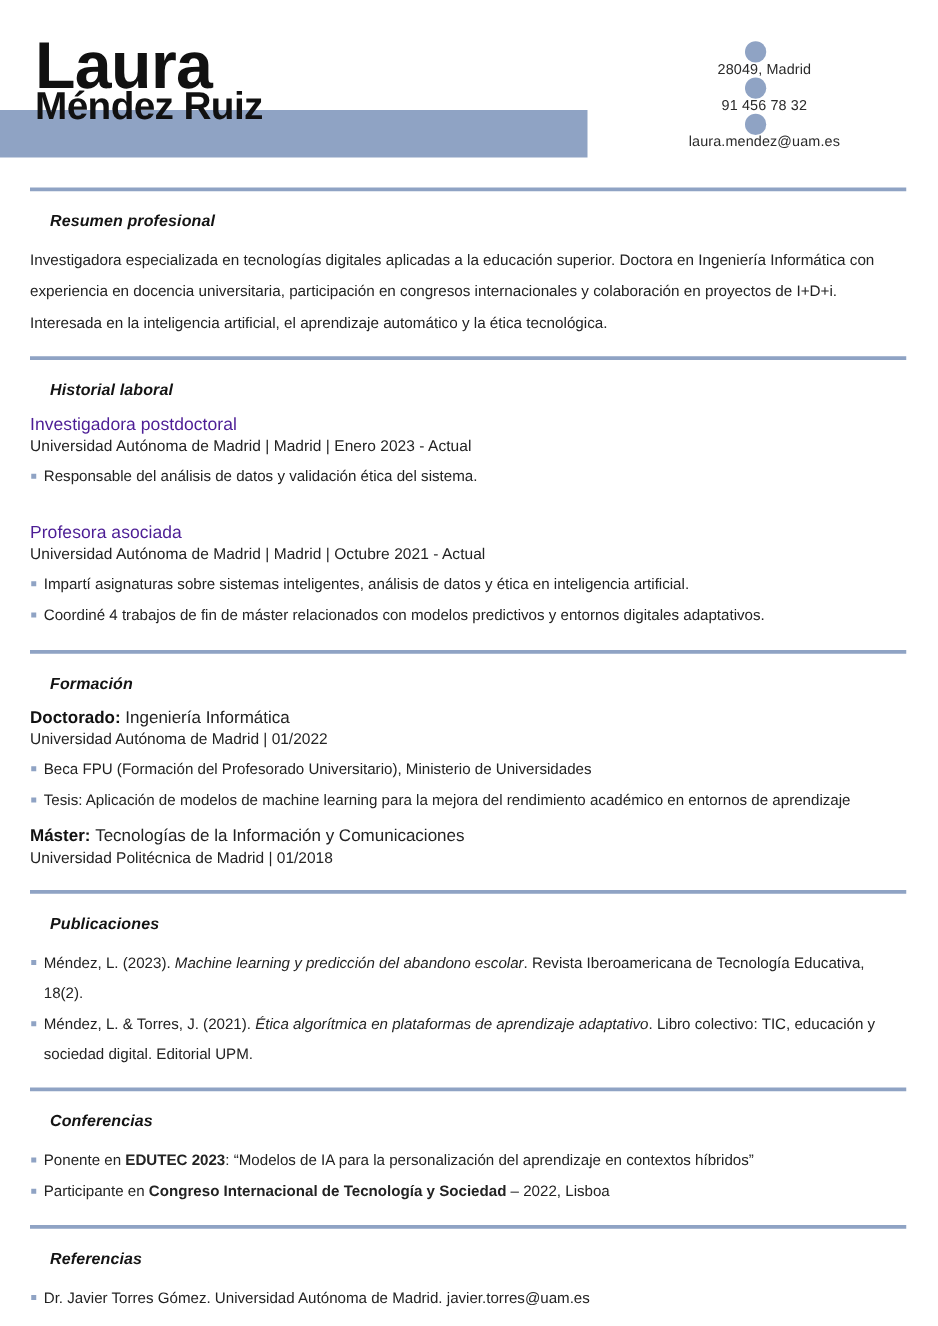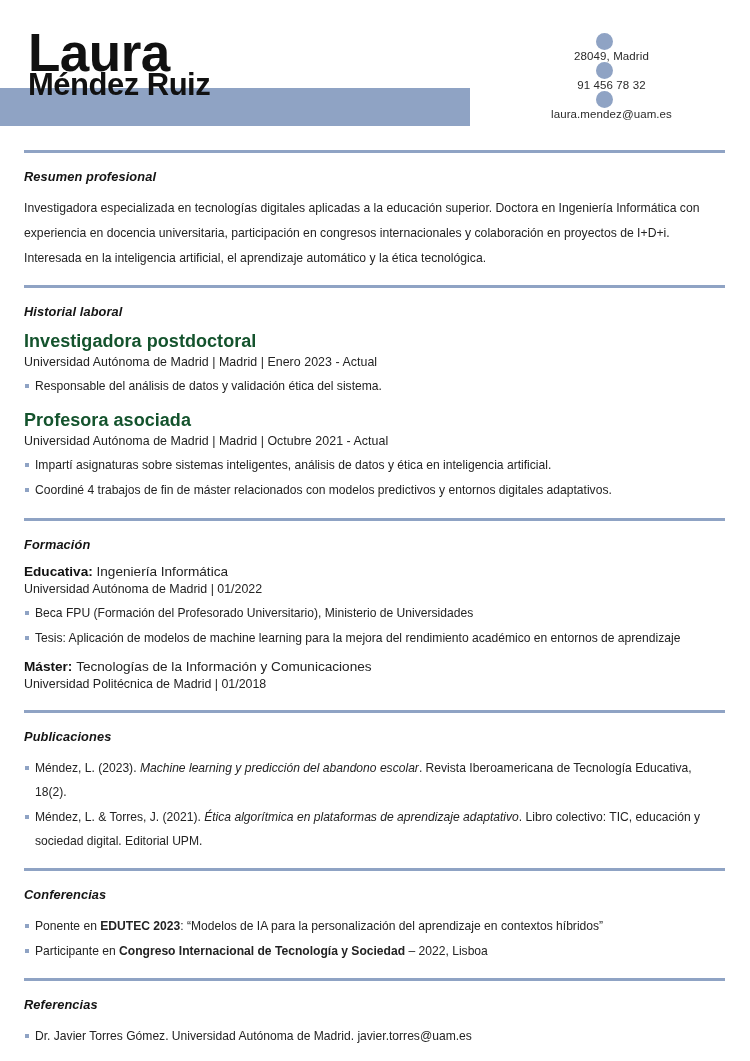--- a/index.html
+++ b/index.html
@@ -87,34 +87,34 @@
     margin: 0 25px 0 24px;
   }
 
   
   .section { padding: 0 25px 0 24px; }
   .section-title {
     font-size: 12.8px;
     font-weight: 700;
     font-style: italic;
     color: #141414;
-    margin: 16px 0 12px 0;
+    margin: 16px 0 12px 16px;
     letter-spacing: 0.1px;
   }
   .body-text {
     font-size: 12.2px;
     line-height: 25px;
     color: #232323;
     margin: 0;
   }
   .entry { margin-bottom: 2px; }
   .entry-title {
-    font-size: 18px;
-    font-weight: 700;
-    color: #14532d;
+    font-size: 14px;
+    font-weight: 400;
+    color: #4c1d95;
     margin: 0 0 3px 0;
     letter-spacing: 0.05px;
   }
   .entry-sub {
     font-size: 12.4px;
     color: #232323;
     margin: 0 0 5px 0;
     letter-spacing: 0.05px;
   }
   .edu-title {
@@ -198,38 +198,38 @@
     <div class="section-title">Historial laboral</div>
 
     <div class="entry">
       <div class="entry-title">Investigadora postdoctoral</div>
       <div class="entry-sub">Universidad Autónoma de Madrid | Madrid | Enero 2023 - Actual</div>
       <ul class="bullets">
         <li>Responsable del análisis de datos y validación ética del sistema.</li>
       </ul>
     </div>
 
-    <div class="entry" style="margin-top:12px;">
+    <div class="entry" style="margin-top:24px;">
       <div class="entry-title">Profesora asociada</div>
       <div class="entry-sub">Universidad Autónoma de Madrid | Madrid | Octubre 2021 - Actual</div>
       <ul class="bullets">
         <li>Impartí asignaturas sobre sistemas inteligentes, análisis de datos y ética en inteligencia artificial.</li>
         <li>Coordiné 4 trabajos de fin de máster relacionados con modelos predictivos y entornos digitales adaptativos.</li>
       </ul>
     </div>
     <div class="sec-gap"></div>
   </div>
 
   <div class="divider"></div>
   <div class="section">
     <div class="section-title">Formación</div>
 
     <div class="entry">
       <div class="edu-title">
-        <b>Educativa:</b><span>&nbsp;</span><span>Ingeniería Informática</span>
+        <b>Doctorado:</b><span>&nbsp;</span><span>Ingeniería Informática</span>
       </div>
       <div class="edu-sub">Universidad Autónoma de Madrid | 01/2022</div>
       <ul class="bullets">
         <li>Beca FPU (Formación del Profesorado Universitario), Ministerio de Universidades</li>
         <li>Tesis: Aplicación de modelos de machine learning para la mejora del rendimiento académico en entornos de aprendizaje</li>
       </ul>
     </div>
 
     <div class="entry" style="margin-top:9px;">
       <div class="edu-title">

